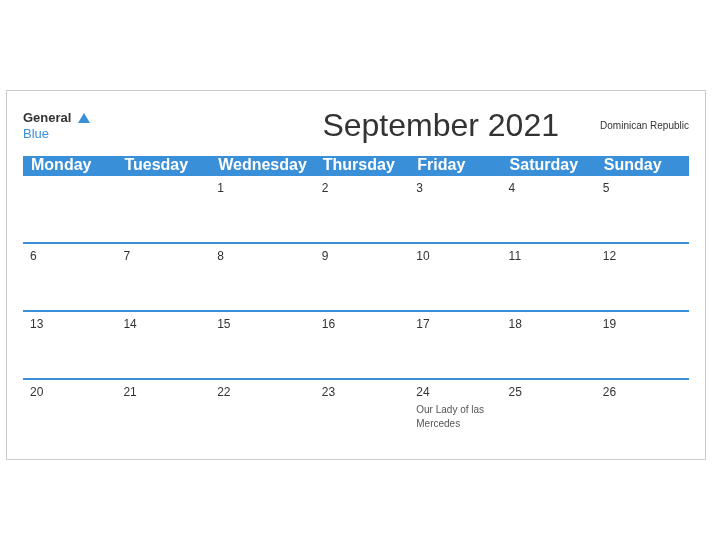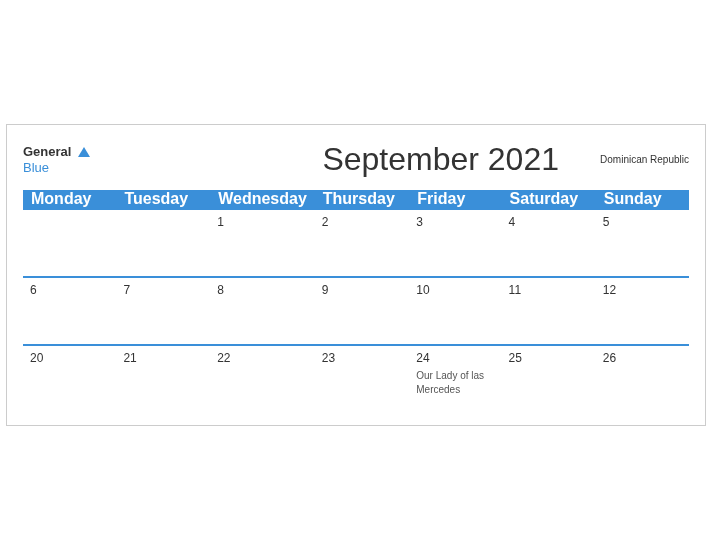--- a/index.html
+++ b/index.html
@@ -170,20 +170,43 @@
           </td>
           <td>
             <span class="day-number">11</span>
           </td>
           <td>
             <span class="day-number">12</span>
           </td>
         </tr>
         <tr>
           <td>
+            <span class="day-number">13</span>
+          </td>
+          <td>
+            <span class="day-number">14</span>
+          </td>
+          <td>
+            <span class="day-number">15</span>
+          </td>
+          <td>
+            <span class="day-number">16</span>
+          </td>
+          <td>
+            <span class="day-number">17</span>
+          </td>
+          <td>
+            <span class="day-number">18</span>
+          </td>
+          <td>
+            <span class="day-number">19</span>
+          </td>
+        </tr>
+        <tr>
+          <td>
             <span class="day-number">20</span>
           </td>
           <td>
             <span class="day-number">21</span>
           </td>
           <td>
             <span class="day-number">22</span>
           </td>
           <td>
             <span class="day-number">23</span>

